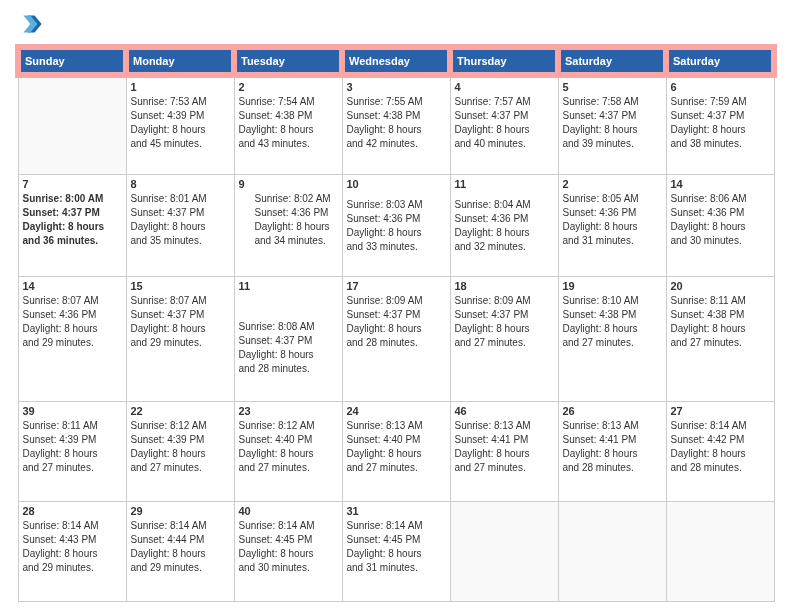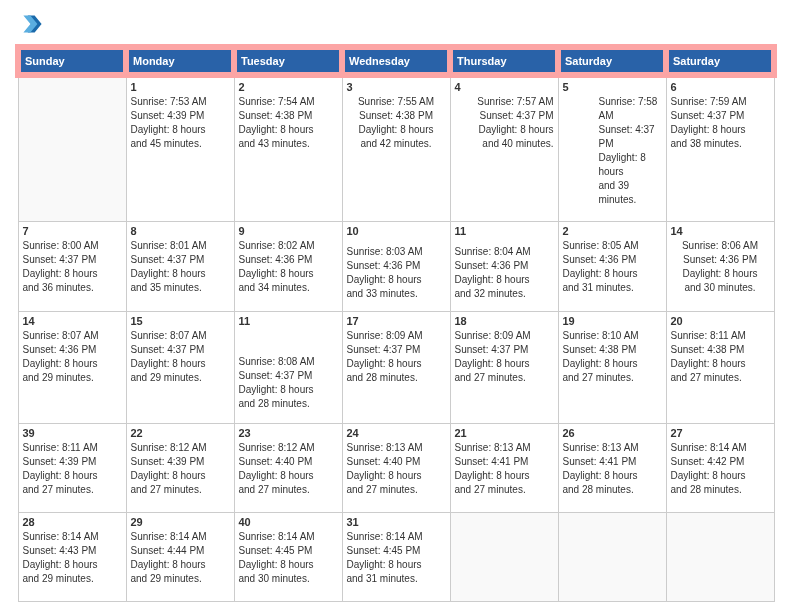--- a/index.html
+++ b/index.html
@@ -137,65 +137,65 @@
           </td>
           <td>
             <span class="day-num">2</span>
             <div class="day-info" style="white-space: pre-line;">Sunrise: 7:54 AM
 Sunset: 4:38 PM
 Daylight: 8 hours
 and 43 minutes.</div>
           </td>
           <td>
             <span class="day-num">3</span>
-            <div class="day-info" style="white-space: pre-line; text-align: center;">Sunrise: 7:55 AM
+            <div class="day-info" style="white-space: pre-line;">Sunrise: 7:55 AM
 Sunset: 4:38 PM
 Daylight: 8 hours
 and 42 minutes.</div>
           </td>
           <td>
             <span class="day-num">4</span>
-            <div class="day-info" style="white-space: pre-line; text-align: right;">Sunrise: 7:57 AM
+            <div class="day-info" style="white-space: pre-line;">Sunrise: 7:57 AM
 Sunset: 4:37 PM
 Daylight: 8 hours
 and 40 minutes.</div>
           </td>
           <td>
             <span class="day-num">5</span>
-            <div class="day-info" style="white-space: pre-line; margin-left: 36px;">Sunrise: 7:58 AM
+            <div class="day-info" style="white-space: pre-line;">Sunrise: 7:58 AM
 Sunset: 4:37 PM
 Daylight: 8 hours
 and 39 minutes.</div>
           </td>
           <td>
             <span class="day-num">6</span>
             <div class="day-info" style="white-space: pre-line;">Sunrise: 7:59 AM
 Sunset: 4:37 PM
 Daylight: 8 hours
 and 38 minutes.</div>
           </td>
         </tr>
         <tr>
           <td>
             <span class="day-num">7</span>
-            <div class="day-info" style="white-space: pre-line;">Sunrise: 8:00 AM
+            <div class="day-info" style="white-space: pre-line; font-weight: bold;">Sunrise: 8:00 AM
 Sunset: 4:37 PM
 Daylight: 8 hours
 and 36 minutes.</div>
           </td>
           <td>
             <span class="day-num">8</span>
             <div class="day-info" style="white-space: pre-line;">Sunrise: 8:01 AM
 Sunset: 4:37 PM
 Daylight: 8 hours
 and 35 minutes.</div>
           </td>
           <td>
             <span class="day-num">9</span>
-            <div class="day-info" style="white-space: pre-line;">Sunrise: 8:02 AM
+            <div class="day-info" style="white-space: pre-line; margin-left: 16px;">Sunrise: 8:02 AM
 Sunset: 4:36 PM
 Daylight: 8 hours
 and 34 minutes.</div>
           </td>
           <td>
             <span class="day-num">10</span>
             <div class="day-info" style="white-space: pre-line; margin-top: 8px;">Sunrise: 8:03 AM
 Sunset: 4:36 PM
 Daylight: 8 hours
 and 33 minutes.</div>
@@ -209,21 +209,21 @@
           </td>
           <td>
             <span class="day-num">2</span>
             <div class="day-info" style="white-space: pre-line;">Sunrise: 8:05 AM
 Sunset: 4:36 PM
 Daylight: 8 hours
 and 31 minutes.</div>
           </td>
           <td>
             <span class="day-num">14</span>
-            <div class="day-info" style="white-space: pre-line; text-align: center;">Sunrise: 8:06 AM
+            <div class="day-info" style="white-space: pre-line;">Sunrise: 8:06 AM
 Sunset: 4:36 PM
 Daylight: 8 hours
 and 30 minutes.</div>
           </td>
         </tr>
         <tr>
           <td>
             <span class="day-num">14</span>
             <div class="day-info" style="white-space: pre-line;">Sunrise: 8:07 AM
 Sunset: 4:36 PM
@@ -296,21 +296,21 @@
 and 27 minutes.</div>
           </td>
           <td>
             <span class="day-num">24</span>
             <div class="day-info" style="white-space: pre-line;">Sunrise: 8:13 AM
 Sunset: 4:40 PM
 Daylight: 8 hours
 and 27 minutes.</div>
           </td>
           <td>
-            <span class="day-num">21</span>
+            <span class="day-num">46</span>
             <div class="day-info" style="white-space: pre-line;">Sunrise: 8:13 AM
 Sunset: 4:41 PM
 Daylight: 8 hours
 and 27 minutes.</div>
           </td>
           <td>
             <span class="day-num">26</span>
             <div class="day-info" style="white-space: pre-line;">Sunrise: 8:13 AM
 Sunset: 4:41 PM
 Daylight: 8 hours

